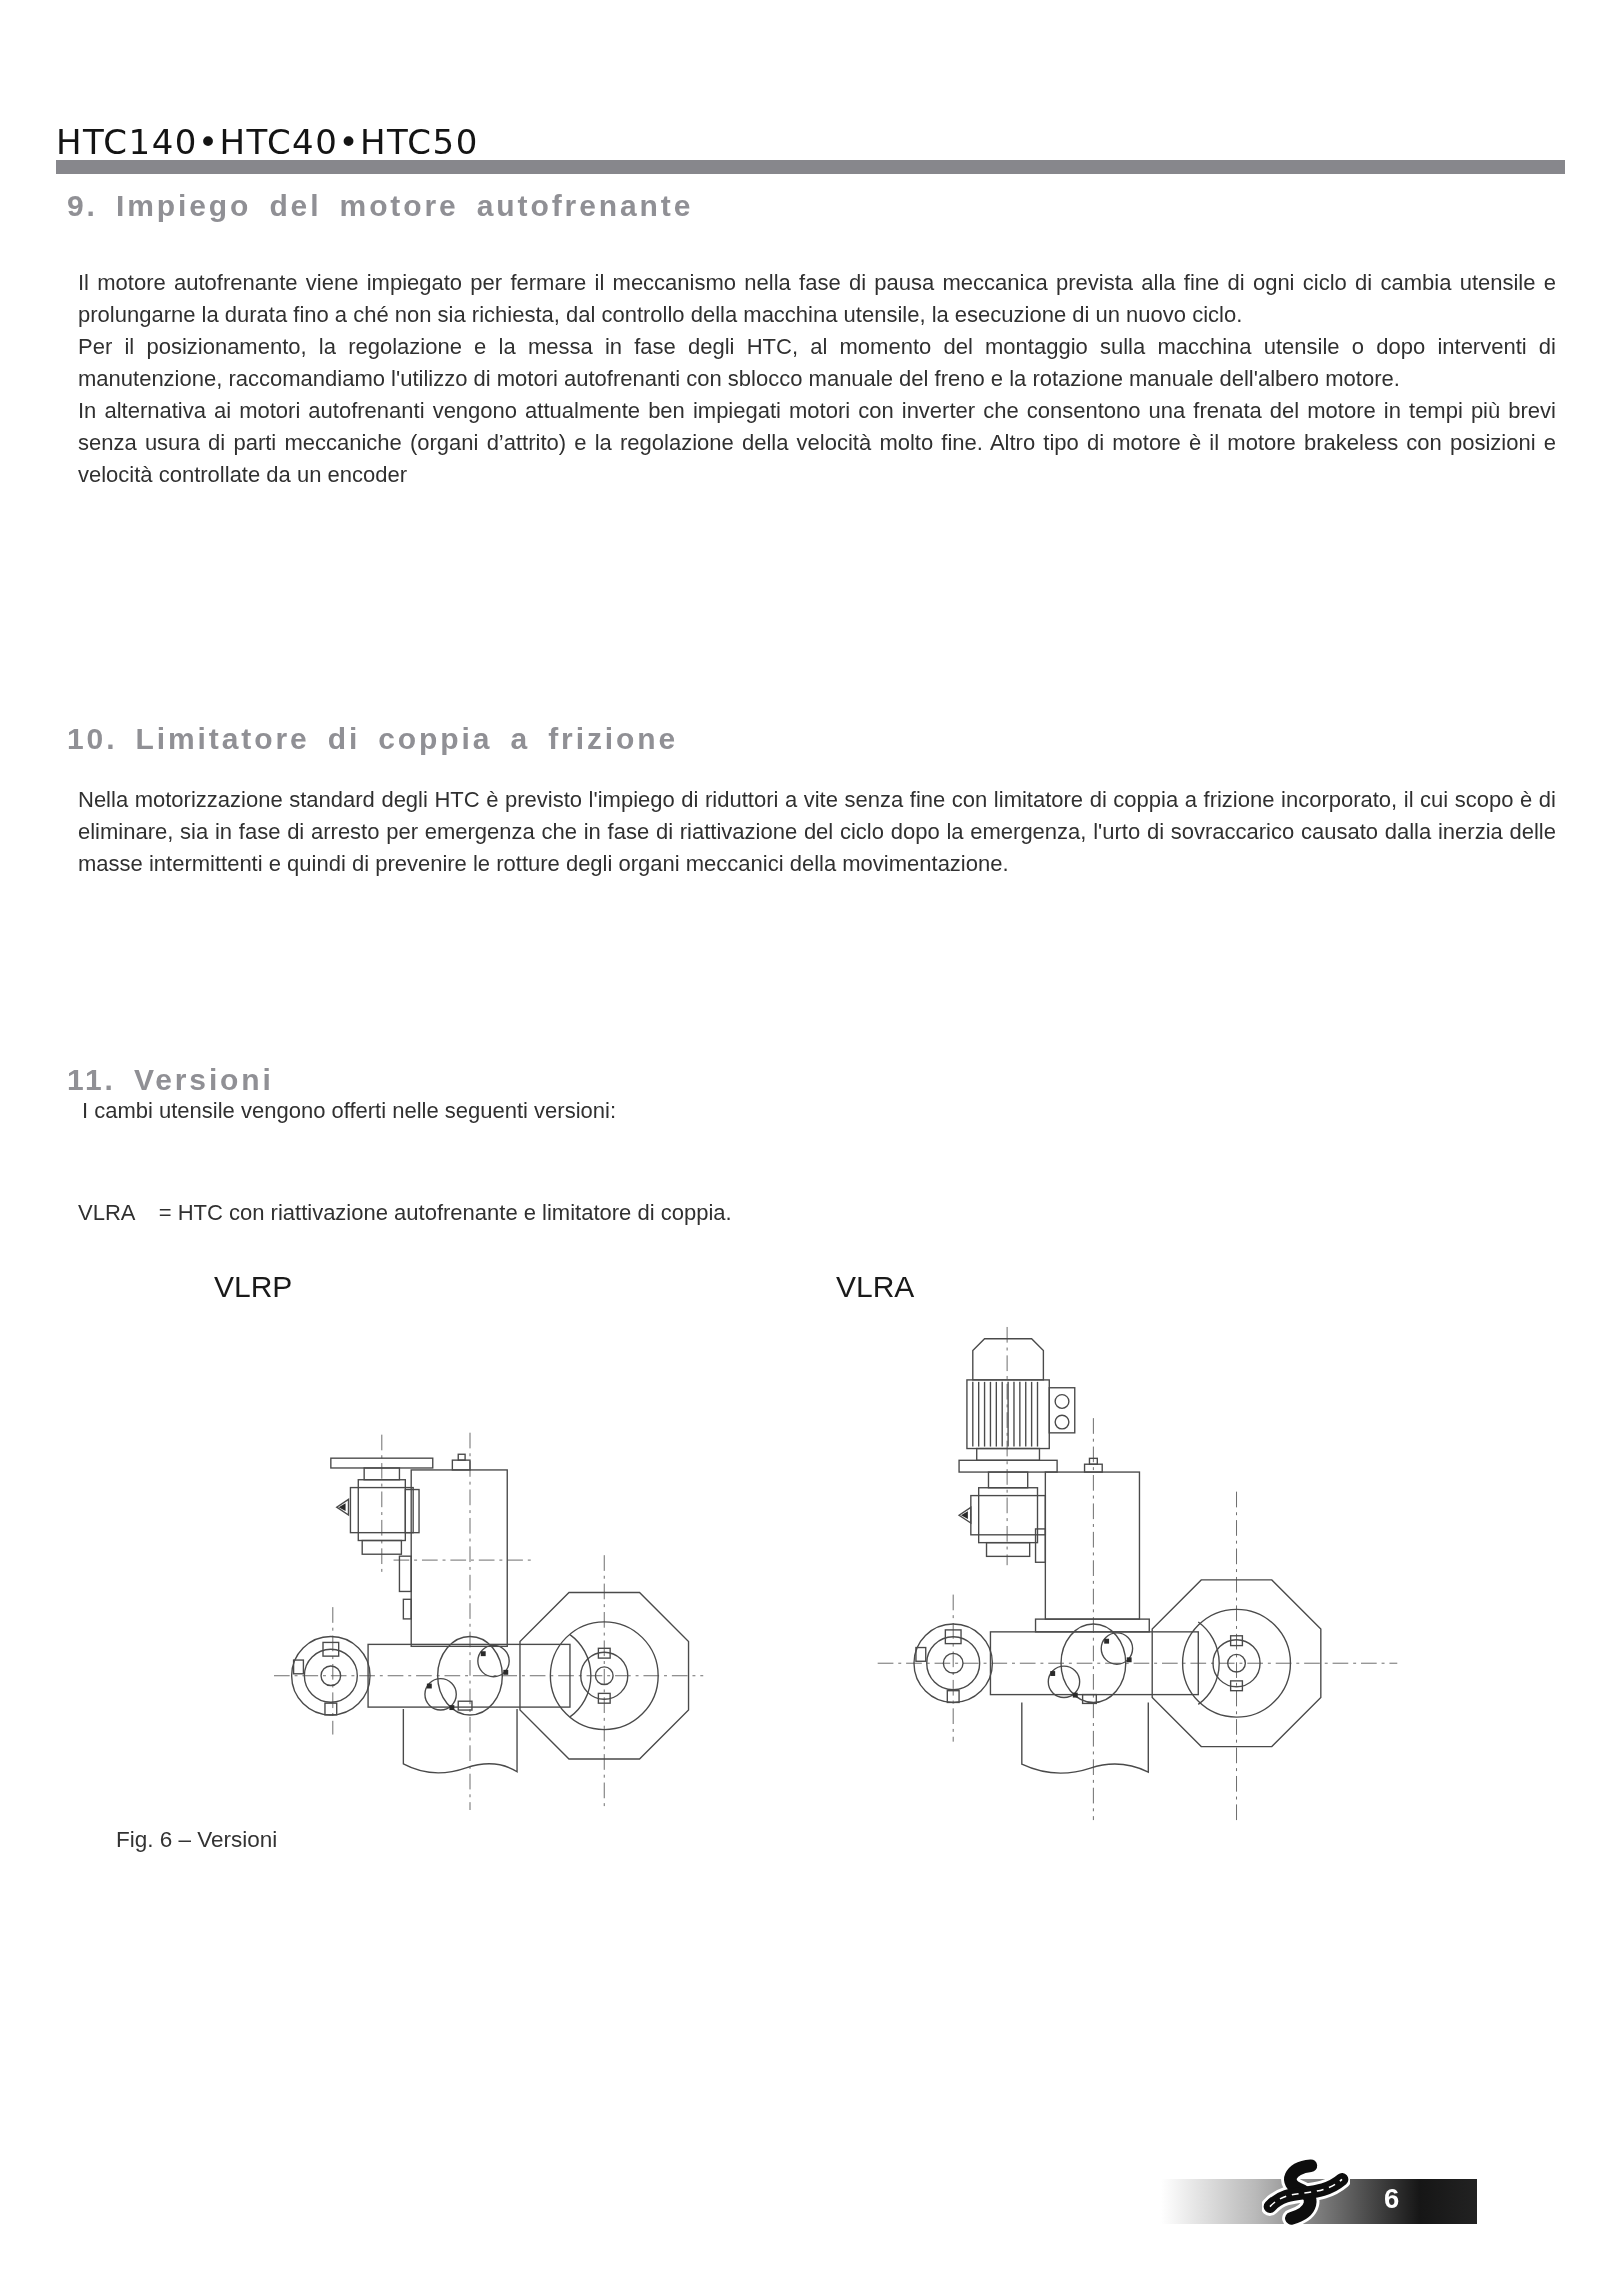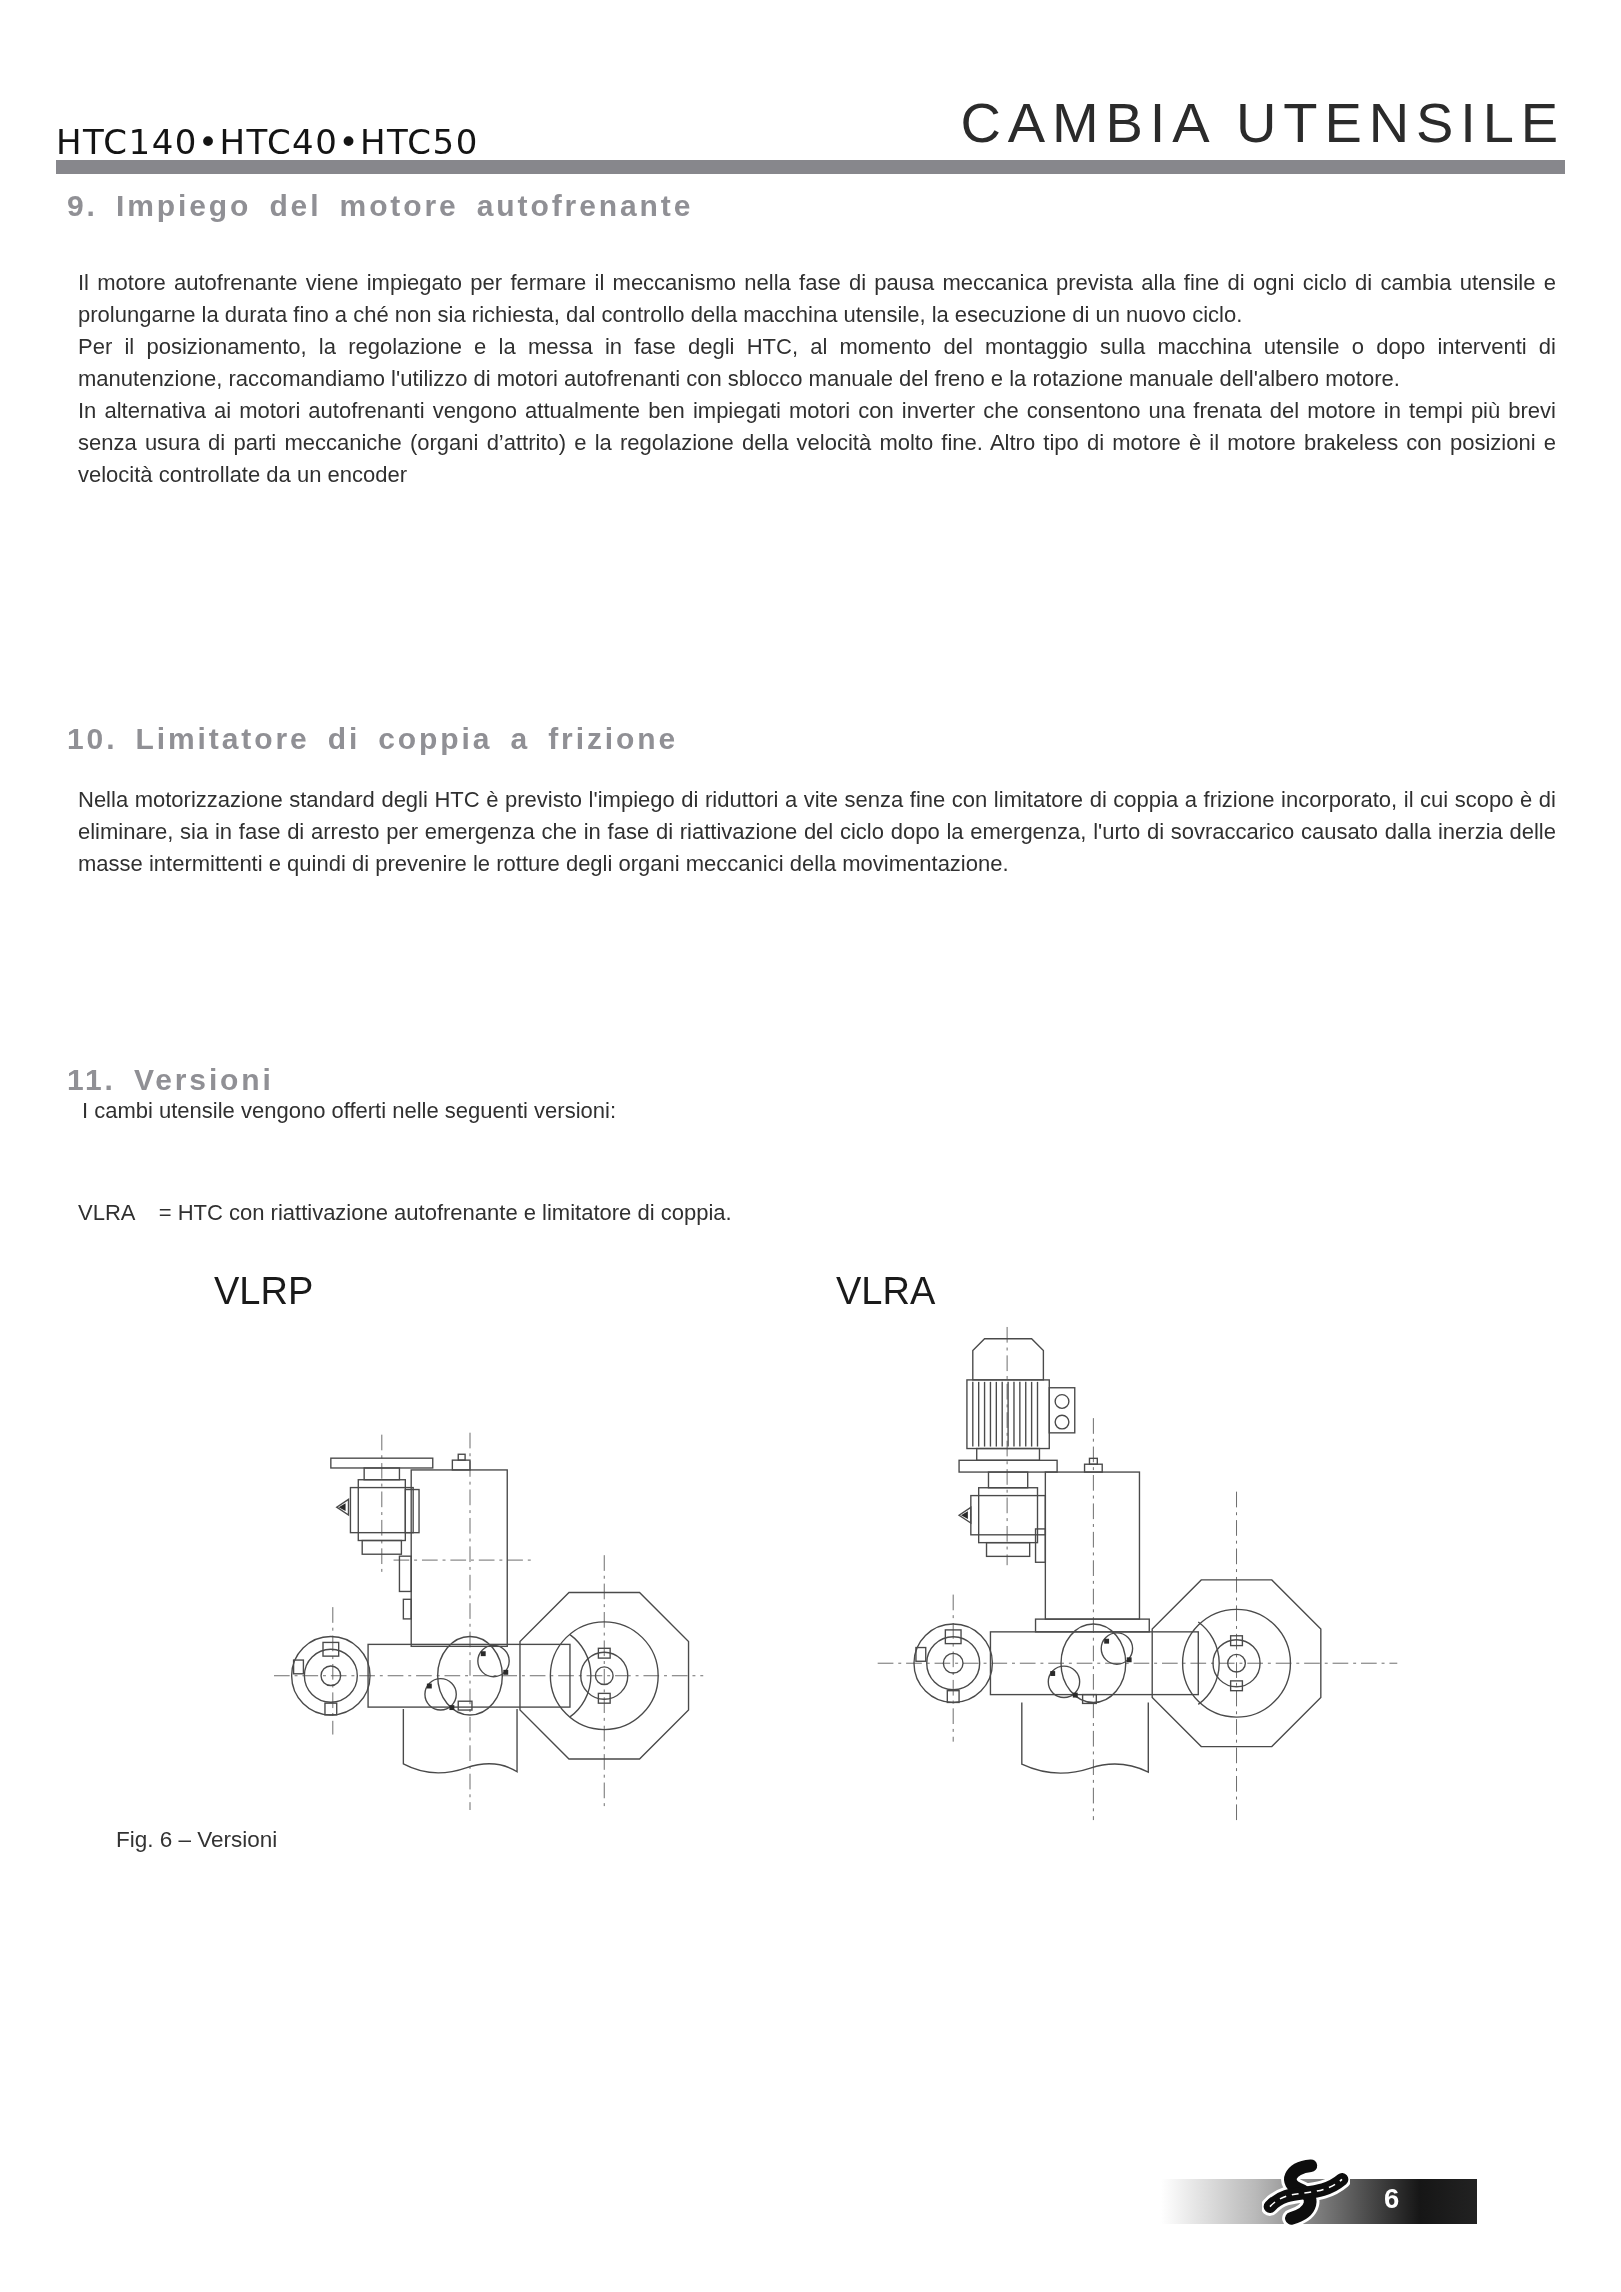--- a/index.html
+++ b/index.html
@@ -19,41 +19,40 @@
     white-space:nowrap;
   }
   .header-bar{left:56px;top:160px;width:1509px;height:13.7px;background:#87878c;}
   .sec-heading{
     font-size:30px;font-weight:bold;color:#909095;
     letter-spacing:2.9px;word-spacing:6.9px;white-space:nowrap;
   }
   .body-block{width:1478px;text-align:justify;font-size:22px;line-height:32px;color:#303030;}
   .body-block p{margin:0;}
   .pre-line{white-space:pre;font-size:22px;line-height:35px;color:#303030;}
-  .fig-label{font-size:38px;color:#1a1a1a;white-space:nowrap;}
+  .fig-label{font-size:30px;color:#1a1a1a;white-space:nowrap;}
   .caption{font-size:22.5px;color:#333;white-space:nowrap;}
   .footer-bar{
     left:1161px;top:2179px;width:316px;height:45px;
     background:linear-gradient(to right,#ffffff 0%,#b9b9b9 30%,#6d6d6d 55%,#161616 82%,#222 100%);
   }
   .page-num{
     left:1370px;top:2183px;width:43px;text-align:center;
     color:#ffffff;font-weight:bold;font-size:27.4px;
   }
   svg.draw{stroke:#4a4a4a;fill:none;stroke-width:1.4;}
   svg.draw .cl{stroke:#5a5a5a;stroke-width:0.9;stroke-dasharray:16 5 3 5;}
   svg.draw .fill{fill:#2a2a2a;stroke:none;}
 </style>
 </head>
 <body>
 
 <div class="page">
 
   <div class="abs models">HTC140•HTC40•HTC50</div>
-  <div class="abs big-title">CAMBIA UTENSILE</div>
   <div class="abs header-bar"></div>
 
   <div class="abs sec-heading" style="left:67px;top:189px;">9. Impiego del motore autofrenante</div>
   <div class="abs body-block" style="left:78px;top:267px;">
     <p>Il motore autofrenante viene impiegato per fermare il meccanismo nella fase di pausa meccanica prevista alla fine di ogni ciclo di cambia utensile e prolungarne la durata fino a ché non sia richiesta, dal controllo della macchina utensile, la esecuzione di un nuovo ciclo.</p>
     <p>Per il posizionamento, la regolazione e la messa in fase degli HTC, al momento del montaggio sulla macchina utensile o dopo interventi di manutenzione, raccomandiamo l'utilizzo di motori autofrenanti con sblocco manuale del freno e la rotazione manuale dell'albero motore.</p>
     <p>In alternativa ai motori autofrenanti vengono attualmente ben impiegati motori con inverter che consentono una frenata del motore in tempi più brevi senza usura di parti meccaniche (organi d’attrito) e la regolazione della velocità molto fine. Altro tipo di motore è il motore brakeless con posizioni e velocità controllate da un encoder</p>
   </div>
 
   <div class="abs sec-heading" style="left:67px;top:722px;">10. Limitatore di coppia a frizione</div>

